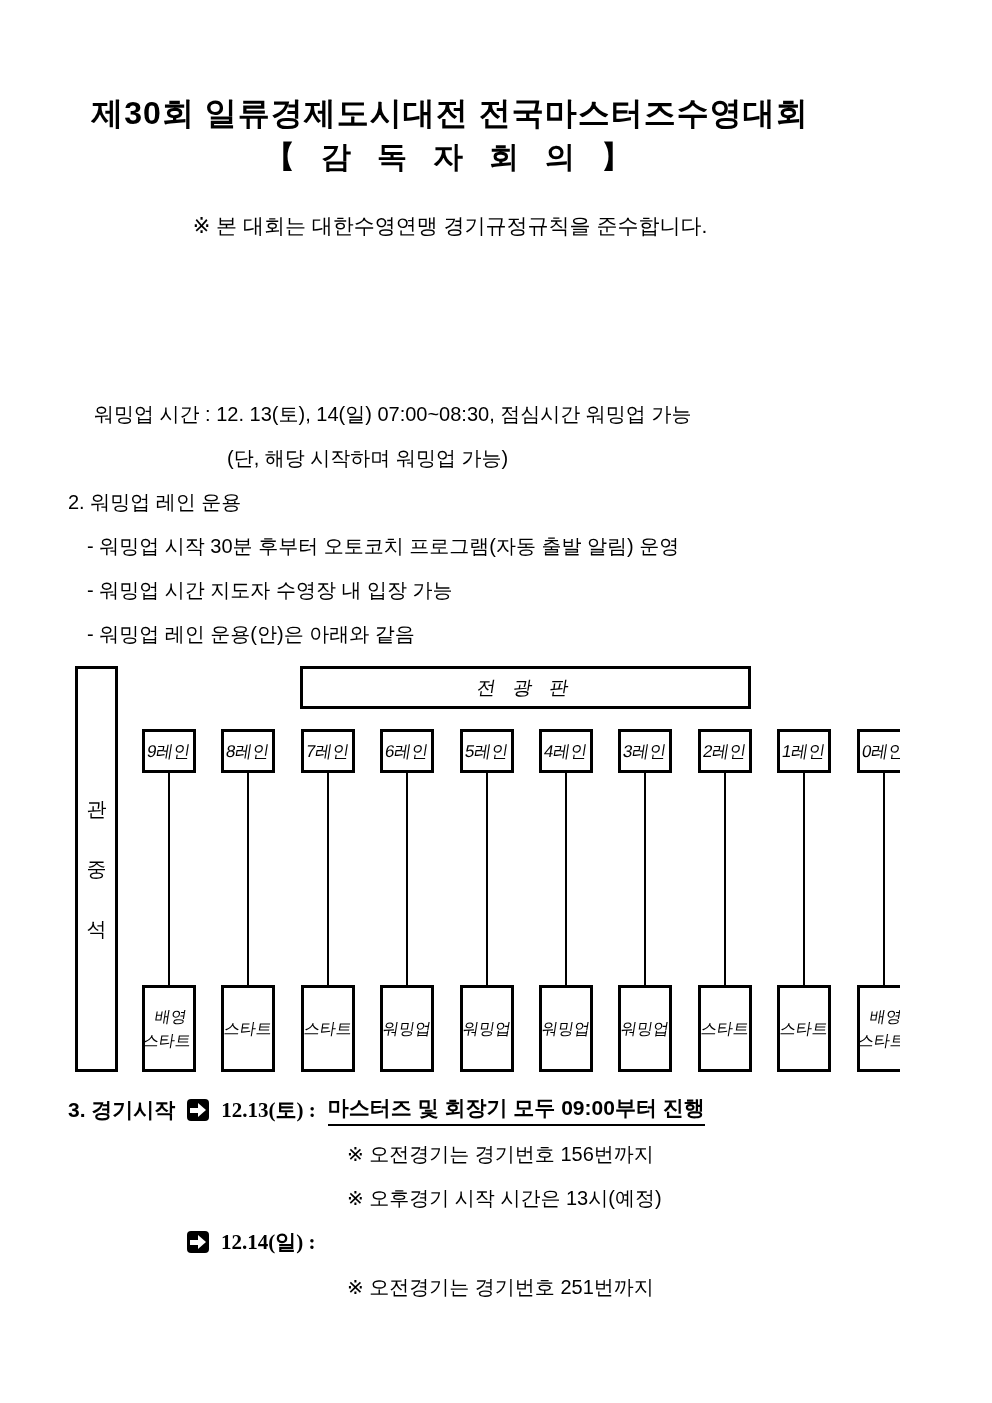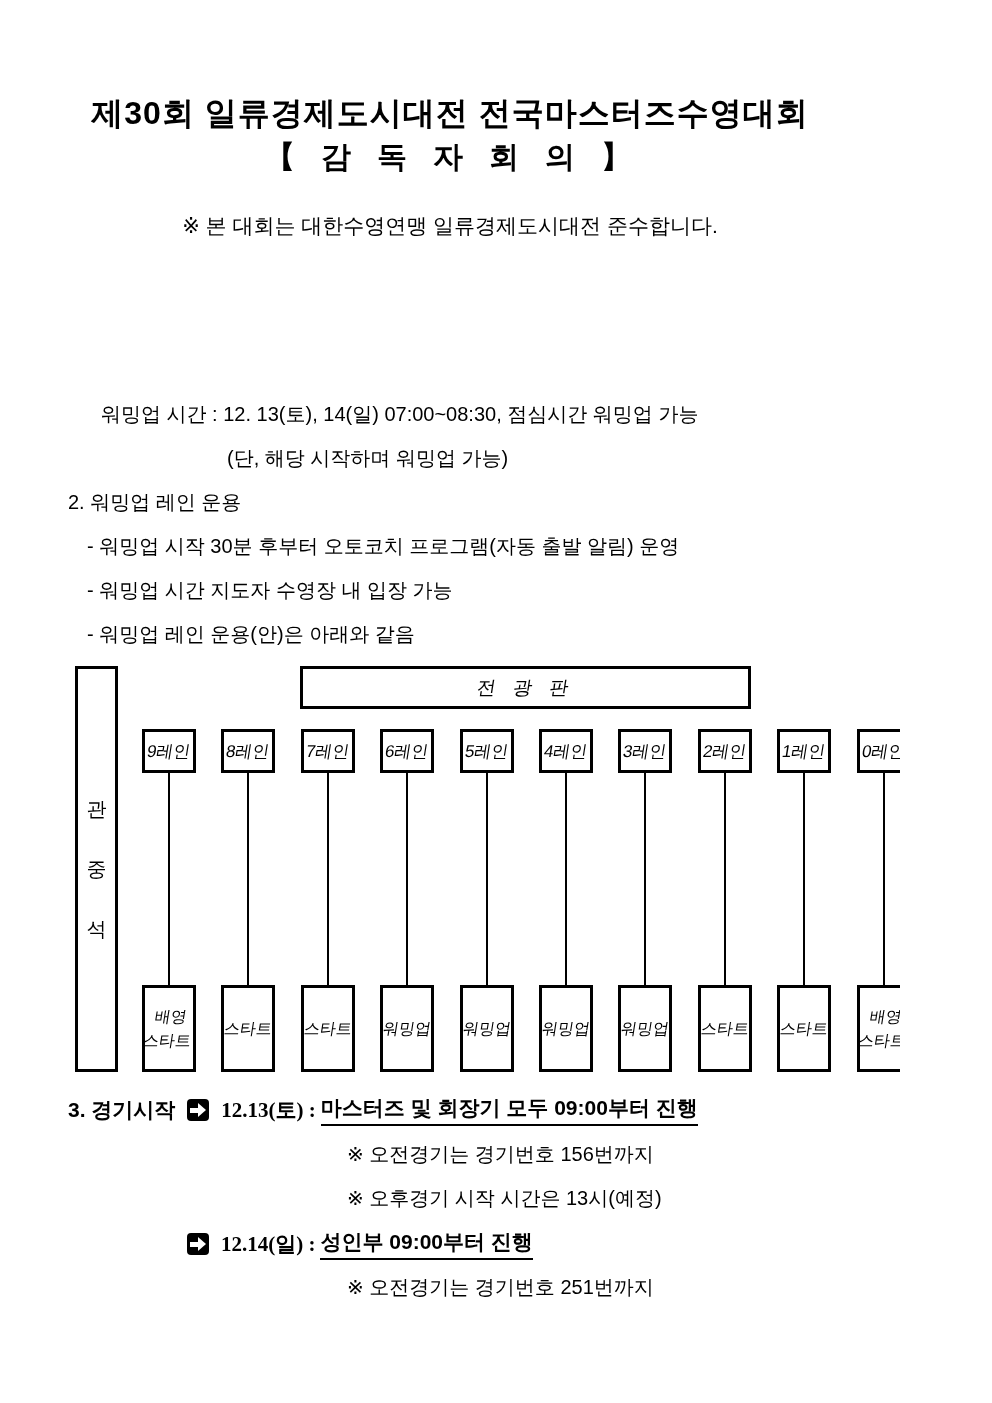--- a/index.html
+++ b/index.html
@@ -61,21 +61,21 @@
     text-align:center; font-size:16px; line-height:1.5;
     white-space:pre-line;
   }
   .slant { display:inline-block; transform:skewX(-9deg); }
   
   .s3-line {
     position:absolute; display:flex; align-items:center;
     font-size:21px; font-weight:bold; white-space:nowrap;
   }
   .s3-line .gap12 { margin-left:12px;font-family:Liberation Serif, serif; }
-  .s3-line .gap8  { margin-left:5px; }
+  .s3-line .gap8  { margin-left:12px; }
   .ul { border-bottom:2px solid #000; padding-bottom:2px; }
   .s3-note { position:absolute; font-size:20px; line-height:1.2; white-space:nowrap;margin-left:31px; }
   .arrow-icon {
     position:relative; display:inline-block;
     width:22px; height:22px; background:#000; border-radius:4px;
     flex:0 0 auto;
   }
   .arrow-icon::before {
     content:""; position:absolute; left:3px; top:8.5px;
     width:8px; height:5px; background:#fff;
@@ -88,23 +88,23 @@
     border-bottom:7px solid transparent;
   }
 </style>
 </head>
 <body>
 
 <div class="page">
 
   <div class="title">제30회 일류경제도시대전 전국마스터즈수영대회</div>
   <div class="subtitle">【 감 독 자 회 의 】</div>
-  <div class="notice">※ 본 대회는 대한수영연맹 일류경제도시대전 준수합니다.</div>
-
-  <div class="line" style="left:101px; top:402px">워밍업 시간 : 12. 13(토), 14(일) 07:00~08:30, 점심시간 워밍업 가능</div>
+  <div class="notice">※ 본 대회는 대한수영연맹 경기규정규칙을 준수합니다.</div>
+
+  <div class="line" style="left:94px; top:402px">워밍업 시간 : 12. 13(토), 14(일) 07:00~08:30, 점심시간 워밍업 가능</div>
   <div class="line" style="left:227px; top:446px">(단, 해당 시작하며 워밍업 가능)</div>
 
   <div class="line" style="left:68px; top:490px">2. 워밍업 레인 운용</div>
   <div class="line" style="left:87px; top:534px">- 워밍업 시작 30분 후부터 오토코치 프로그램(자동 출발 알림) 운영</div>
   <div class="line" style="left:87px; top:622px">- 워밍업 레인 운용(안)은 아래와 같음</div>
   <div class="line" style="left:87px; top:578px">- 워밍업 시간 지도자 수영장 내 입장 가능</div>
 
   <div class="spectator-box">
     <span>관</span>
     <span>중</span>
@@ -192,17 +192,16 @@
     <span class="arrow-icon gap12"></span>
     <span class="gap12">12.13(토) :</span>
     <span class="ul gap8">마스터즈 및 회장기 모두 09:00부터 진행</span>
   </div>
   <div class="s3-note" style="left:316px; top:1142px">※ 오전경기는 경기번호 156번까지</div>
   <div class="s3-note" style="left:316px; top:1186px">※ 오후경기 시작 시간은 13시(예정)</div>
 
   <div class="s3-line" style="left:187px; top:1228px">
     <span class="arrow-icon"></span>
     <span class="gap12">12.14(일) :</span>
-    <span class="ul gap8">성인부 09:00부터 진행</span>
   </div>
   <div class="s3-note" style="left:316px; top:1275px">※ 오전경기는 경기번호 251번까지</div>
 
 </div>
 
 </body></html>

